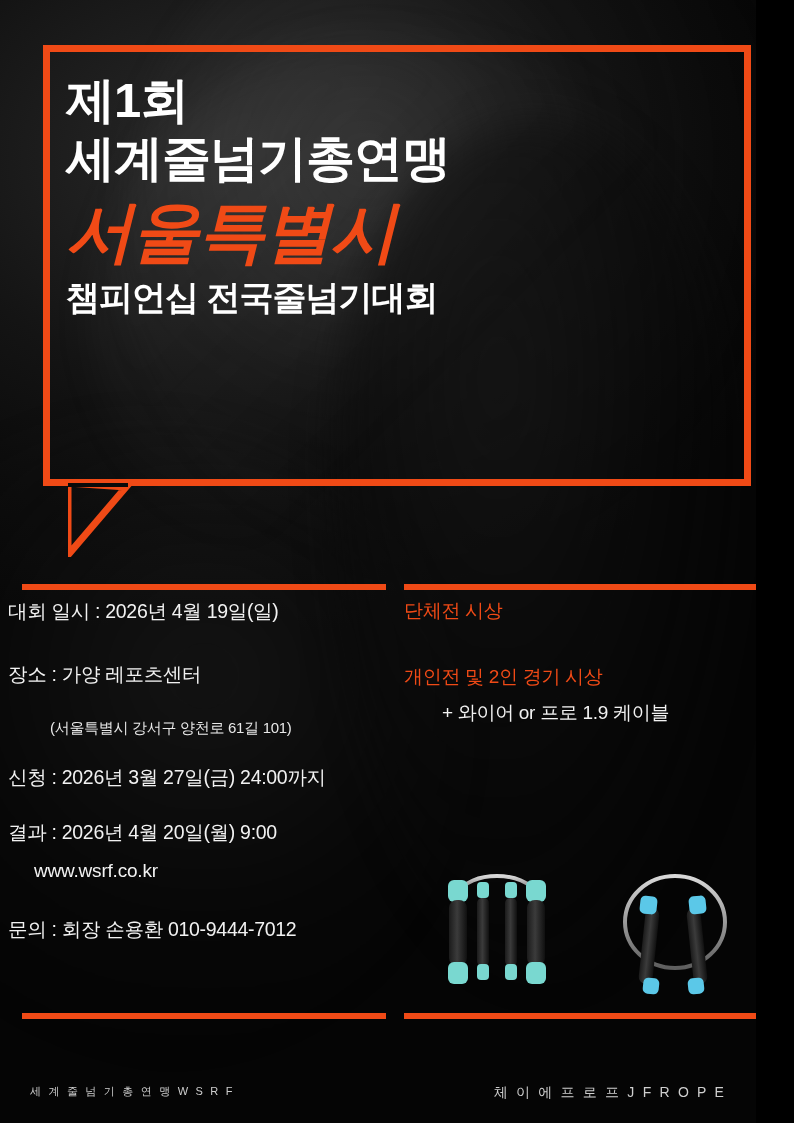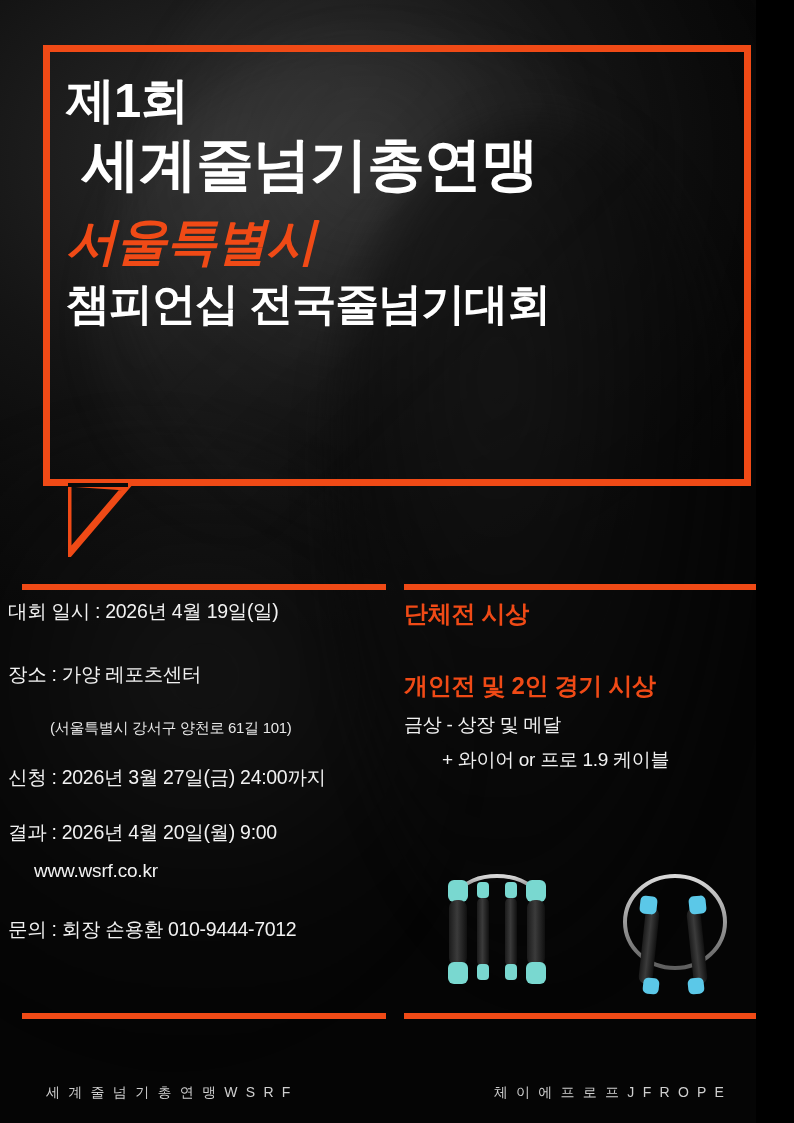--- a/index.html
+++ b/index.html
@@ -73,30 +73,30 @@
     width: 680px;
   }
   .t-line {
     color: #ffffff;
     font-weight: 700;
     letter-spacing: -1px;
     line-height: 1.18;
     white-space: nowrap;
   }
   .t1 { font-size: 49px; }
-  .t2 { font-size: 58px; margin-left: 16px; }
+  .t2 { font-size: 49px; }
   .t3 {
-    font-size: 51px;
+    font-size: 67px;
     color: #f04a16;
     font-style: italic;
     font-weight: 700;
-    margin-top: 14px;
+    margin-top: 4px;
     letter-spacing: -1px;
   }
-  .t4 { font-size: 44px; margin-top: 6px; }
+  .t4 { font-size: 34px; margin-top: 6px; }
 
   
   .bar {
     position: absolute;
     height: 6px;
     background: #f04a16;
   }
   .bar-l-top   { left: 22px;  top: 584px; width: 364px; }
   .bar-r-top   { left: 404px; top: 584px; width: 368px; }
   .bar-l-bot   { left: 22px;  top: 1013px; width: 364px; }
@@ -132,23 +132,23 @@
     letter-spacing: -0.2px;
   }
 
   
   .col-right {
     position: absolute;
     left: 404px; top: 598px;
     width: 370px;
   }
   .award-head {
-    font-size: 24px;
+    font-size: 19px;
     color: #f04a16;
-    font-weight: 700;
+    font-weight: 400;
     letter-spacing: -0.3px;
     margin-bottom: 10px;
   }
   .award-line {
     font-size: 19px;
     color: #f2f2f2;
     letter-spacing: -0.3px;
     margin-bottom: 9px;
   }
   .award-line.indent { padding-left: 38px; }
@@ -158,24 +158,23 @@
   .ropes {
     position: absolute;
     left: 420px; top: 860px;
     width: 340px; height: 150px;
   }
 
   
   .footer-left {
     position: absolute;
     left: 30px; top: 1084px;
-    font-size: 14px;
+    font-size: 11px;
     letter-spacing: 2.2px;
     color: #cfcfcf;
-    margin-left: 16px;
   }
   .footer-right {
     position: absolute;
     right: 30px; top: 1084px;
     font-size: 14px;
     letter-spacing: 2.2px;
     color: #cfcfcf;
   }
 </style>
 </head>
@@ -221,21 +220,20 @@
     <div class="gap-sm"></div>
     <div class="url-line">www.wsrf.co.kr</div>
     <div class="gap-lg"></div>
     <div class="info-line">문의 : 회장 손용환 010-9444-7012</div>
   </div>
 
   <div class="col-right">
     <div class="award-head">단체전 시상</div>
     <div class="award-gap"></div>
     <div class="award-head">개인전 및 2인 경기 시상</div>
-    <div class="award-line">금상 - 상장 및 메달</div>
     <div class="award-line indent">+ 와이어 or 프로 1.9 케이블</div>
   </div>
 
   <div class="ropes">
     <svg width="340" height="150" viewBox="0 0 340 150">
       <defs>
         <linearGradient id="handleGrad" x1="0" y1="0" x2="1" y2="0">
           <stop offset="0%" stop-color="#1b1b1b"></stop>
           <stop offset="45%" stop-color="#3b3b3b"></stop>
           <stop offset="100%" stop-color="#101010"></stop>

